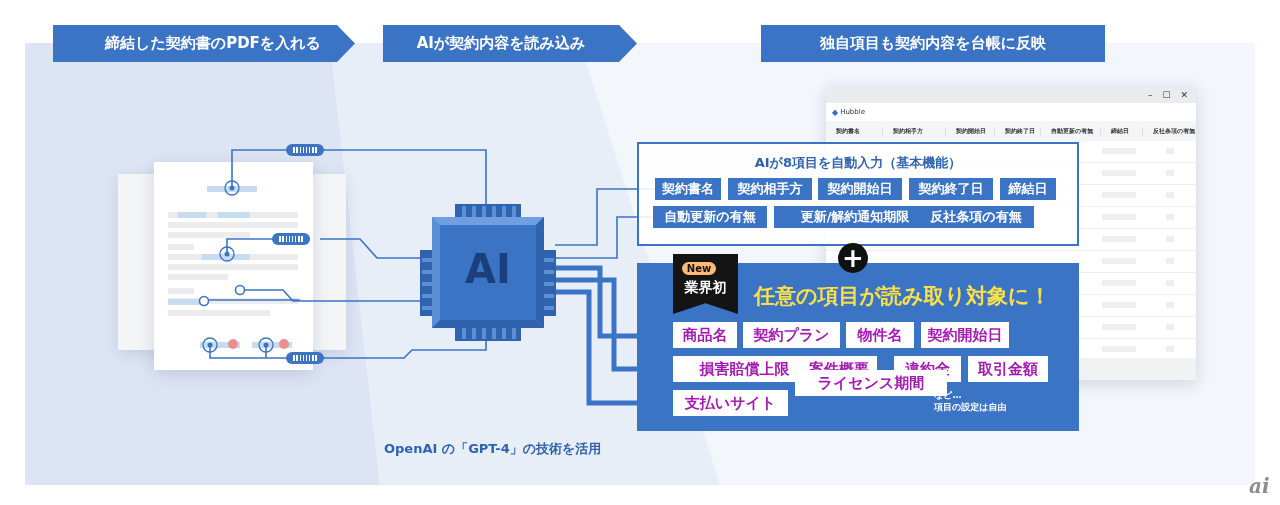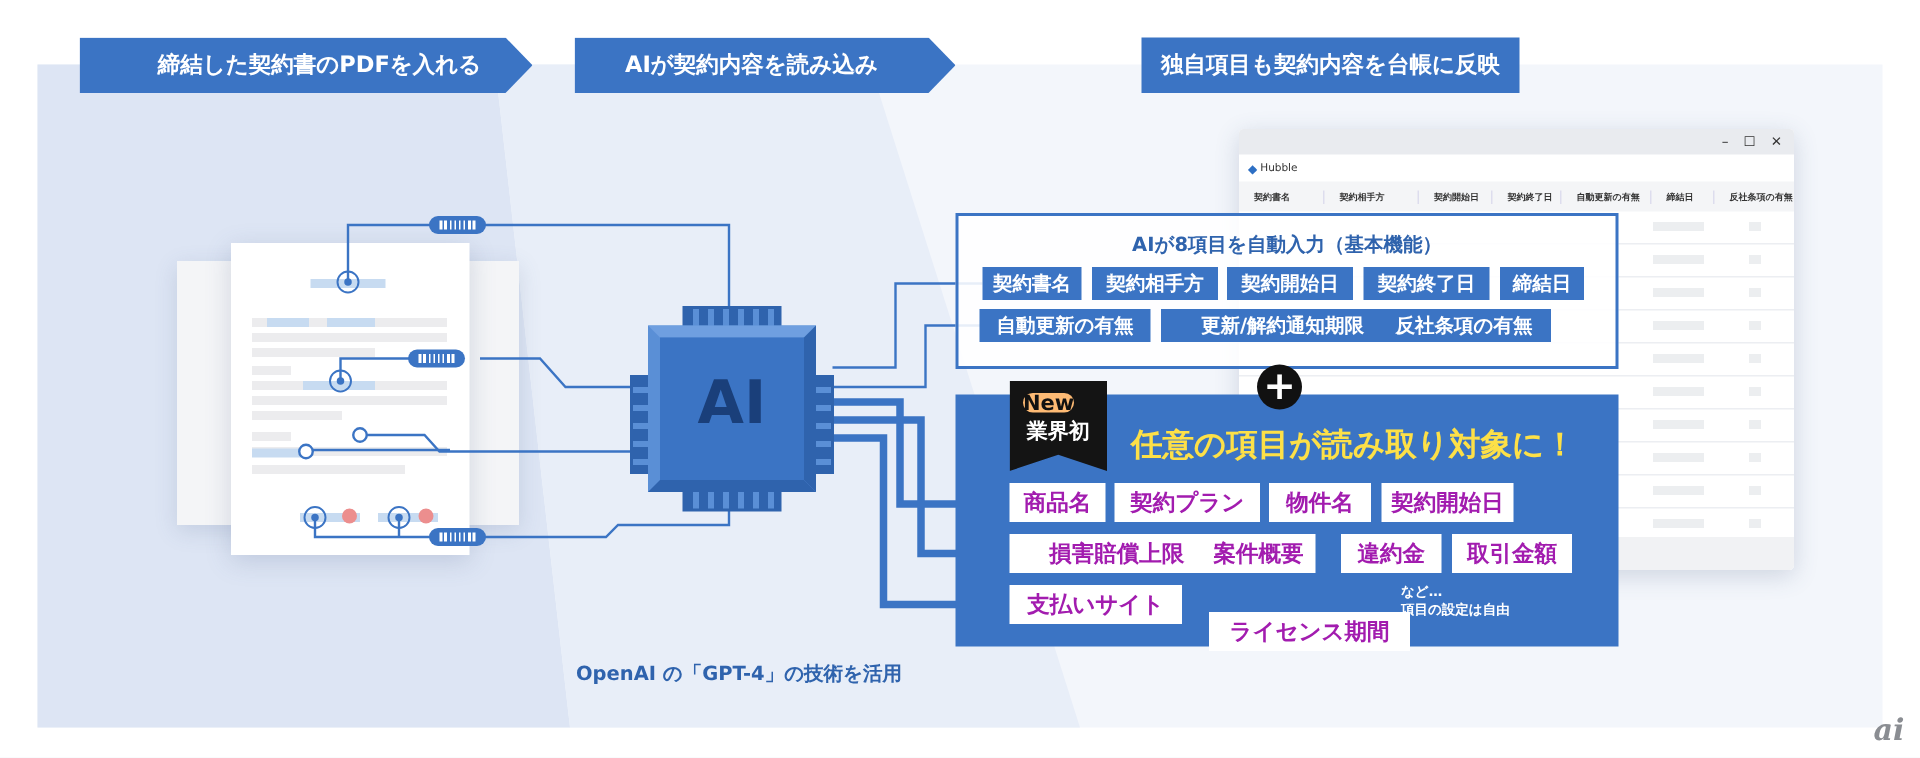--- a/index.html
+++ b/index.html
@@ -33,41 +33,41 @@
   .tagb{position:absolute;height:22px;background:#3b74c4;color:#fff;font-weight:bold;font-size:13px;display:flex;align-items:center;justify-content:center;box-sizing:border-box;}
   
   #plus{left:838px;top:243px;width:30px;height:30px;border-radius:50%;background:#111;color:#fff;font-size:26px;font-weight:bold;display:flex;align-items:center;justify-content:center;line-height:1;}
   
   #custom{left:637px;top:263px;width:442px;height:168px;background:#3b74c4;}
   #custom .headline{position:absolute;left:117px;top:19px;color:#fde047;font-weight:bold;font-size:21px;}
   .tagw{position:absolute;height:26px;background:#fff;color:#a21caf;font-weight:bold;font-size:15px;display:flex;align-items:center;justify-content:center;box-sizing:border-box;}
   #custom .note{position:absolute;left:297px;top:126px;color:#fff;font-size:9px;font-weight:bold;line-height:12px;}
   
   #ribbon{left:673px;top:254px;width:65px;height:60px;background:#141414;clip-path:polygon(0 0,100% 0,100% 100%,50% 82%,0 100%);}
-  #ribbon .new{position:absolute;left:9px;top:8px;width:34px;height:13px;border-radius:7px;background:#fdba74;color:#111;font-size:14px;font-weight:bold;display:flex;align-items:center;justify-content:center;}
+  #ribbon .new{position:absolute;left:9px;top:8px;width:34px;height:13px;border-radius:7px;background:#fdba74;color:#111;font-size:10px;font-weight:bold;display:flex;align-items:center;justify-content:center;}
   #ribbon .first{position:absolute;left:0;right:0;top:25px;text-align:center;color:#fff;font-weight:bold;font-size:14px;}
   #footer-note{left:384px;top:440px;color:#2f63ad;font-weight:bold;font-size:13px;}
   #logo{left:1249px;top:474px;color:#8a8d92;font-style:italic;font-weight:bold;font-size:20px;font-family:"DejaVu Serif",serif;}
 </style>
 </head>
 <body>
 
 <div id="bg-main" class="abs"></div>
 <svg class="abs" style="left:0;top:0" width="1280" height="505">
   <polygon points="25,43 330,43 380,485 25,485" fill="#dde5f4"></polygon>
   <polygon points="330,43 580,43 720,485 380,485" fill="#e8eef8"></polygon>
 </svg>
 
 <div class="step arrow" style="left:53px;width:302px;padding-left:36px;">
     <span>締結した契約書のPDFを入れる</span>
   </div>
 <div class="step arrow" style="left:383px;width:254px;">
     <span>AIが契約内容を読み込み</span>
   </div>
-<div class="step" style="left:761px;width:252px;">
+<div class="step" style="left:761px;width:344px;">
     <span>独自項目も契約内容を台帳に反映</span>
   </div>
 
 <div class="doc-back" style="left:118px;top:174px;width:228px;height:176px;"></div>
 <div class="doc" style="left:154px;top:162px;width:159px;height:208px;">
   <div class="hl" style="left:53px;top:24px;width:50px;"></div>
   <div class="line" style="left:14px;top:50px;width:130px;"></div>
   <div class="hl" style="left:24px;top:50px;width:28px;"></div>
   <div class="hl" style="left:64px;top:50px;width:32px;"></div>
   <div class="line" style="left:14px;top:60px;width:130px;"></div>
@@ -280,21 +280,21 @@
 </div>
 <div class="tagw" style="left:673px;top:322px;width:64px;">商品名</div>
 <div class="tagw" style="left:743px;top:322px;width:97px;">契約プラン</div>
 <div class="tagw" style="left:846px;top:322px;width:68px;">物件名</div>
 <div class="tagw" style="left:921px;top:322px;width:88px;">契約開始日</div>
 <div class="tagw" style="left:673px;top:356px;width:143px;">損害賠償上限</div>
 <div class="tagw" style="left:801px;top:356px;width:76px;">案件概要</div>
 <div class="tagw" style="left:894px;top:356px;width:67px;">違約金</div>
 <div class="tagw" style="left:968px;top:356px;width:80px;">取引金額</div>
 <div class="tagw" style="left:673px;top:390px;width:115px;">支払いサイト</div>
-<div class="tagw" style="left:795px;top:408px;width:134px;margin-left:11px;">ライセンス期間</div>
+<div class="tagw" style="left:795px;top:370px;width:152px;">ライセンス期間</div>
 
 <div id="ribbon" class="abs">
   <div class="new">New</div>
   <div class="first">業界初</div>
 </div>
 
 <div id="plus" class="abs">+</div>
 
 <div id="footer-note" class="abs">OpenAI の「GPT-4」の技術を活用</div>
 <div id="logo" class="abs">ai</div>

